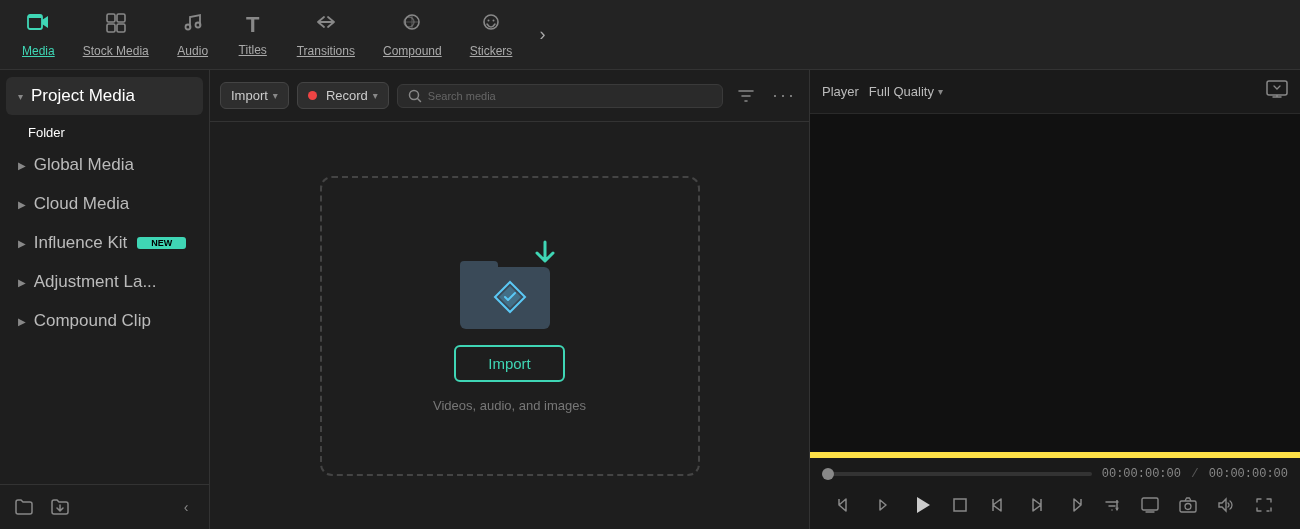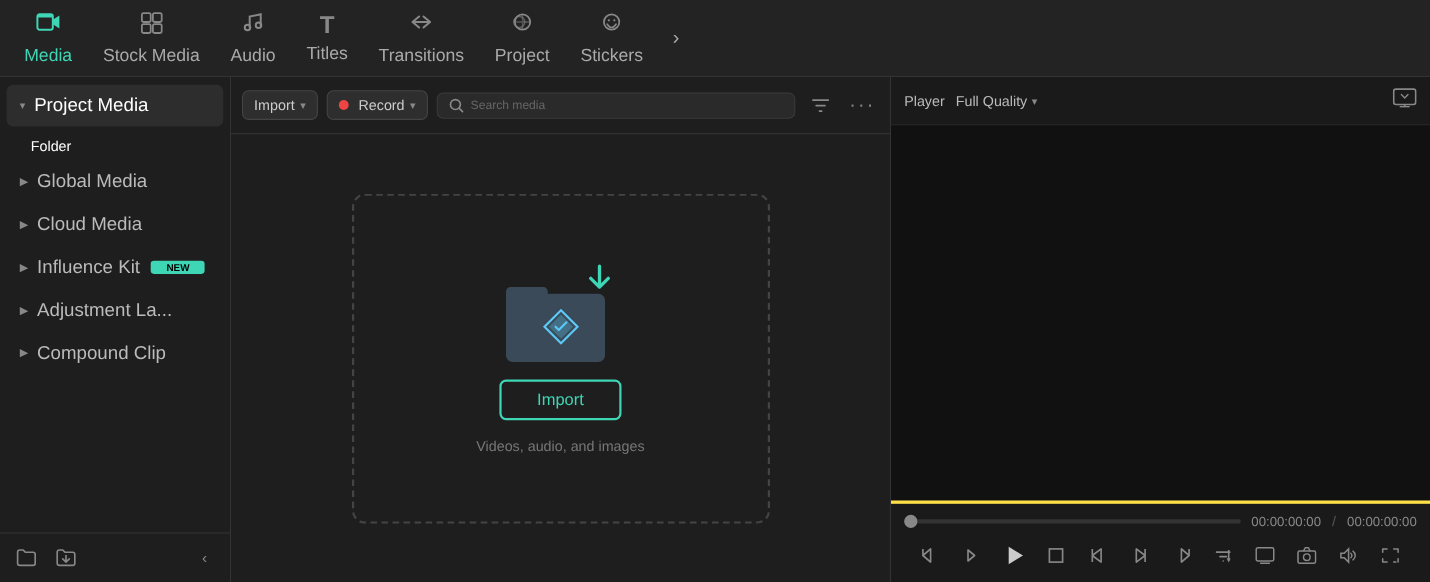--- a/index.html
+++ b/index.html
@@ -32,21 +32,21 @@
       justify-content: center;
       padding: 8px 14px;
       cursor: pointer;
       border-radius: 6px;
       min-width: 60px;
       gap: 5px;
       color: #aaa;
     }
     .nav-item.active { color: #3fd6b5; }
     .nav-item .nav-icon { font-size: 22px; }
-    .nav-item .nav-label { font-size: 16px; }
+    .nav-item .nav-label { font-size: 12px; text-decoration: underline; }
     .nav-item.active .nav-label { color: #3fd6b5; }
     .nav-more {
       display: flex;
       align-items: center;
       justify-content: center;
       width: 32px;
       height: 32px;
       cursor: pointer;
       color: #aaa;
       font-size: 18px;
@@ -273,21 +273,22 @@
       font-size: 18px;
       color: #888;
       cursor: pointer;
     }
     .player-viewport {
       flex: 1;
       background: #111;
     }
     .player-controls-area {
       padding: 8px 12px;
-      border-top: 3px solid #fde047;
+      border-top: 6px solid #fde047;
+      font-family: Liberation Mono, monospace;
     }
     .player-timeline {
       display: flex;
       align-items: center;
       gap: 10px;
       margin-bottom: 8px;
     }
     .timeline-track {
       flex: 1;
       height: 4px;
@@ -385,21 +386,21 @@
     <span class="nav-label">Transitions</span>
   </div>
   <div class="nav-item">
     <span class="nav-icon">
       <svg width="24" height="22" viewBox="0 0 24 22" fill="none">
         <circle cx="12" cy="11" r="7" stroke="#888" stroke-width="1.6" fill="none"></circle>
         <circle cx="9" cy="11" r="5" stroke="#888" stroke-width="1.3" fill="none" opacity="0.6"></circle>
         <path d="M12 4v14M5 11h14" stroke="#888" stroke-width="1.2" opacity="0.5"></path>
       </svg>
     </span>
-    <span class="nav-label">Project</span>
+    <span class="nav-label">Compound</span>
   </div>
   <div class="nav-item">
     <span class="nav-icon">
       <svg width="24" height="22" viewBox="0 0 24 22" fill="none">
         <circle cx="12" cy="11" r="7" stroke="#888" stroke-width="1.6" fill="none"></circle>
         <path d="M8 13s2 3 4 3 4-3 4-3" stroke="#888" stroke-width="1.5" stroke-linecap="round" fill="none"></path>
         <circle cx="9.5" cy="9.5" r="1" fill="#888"></circle>
         <circle cx="14.5" cy="9.5" r="1" fill="#888"></circle>
       </svg>
     </span>

